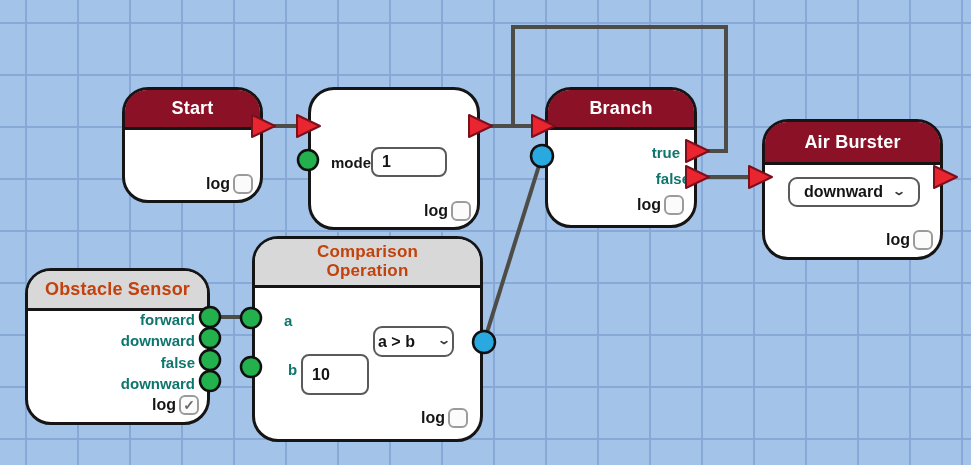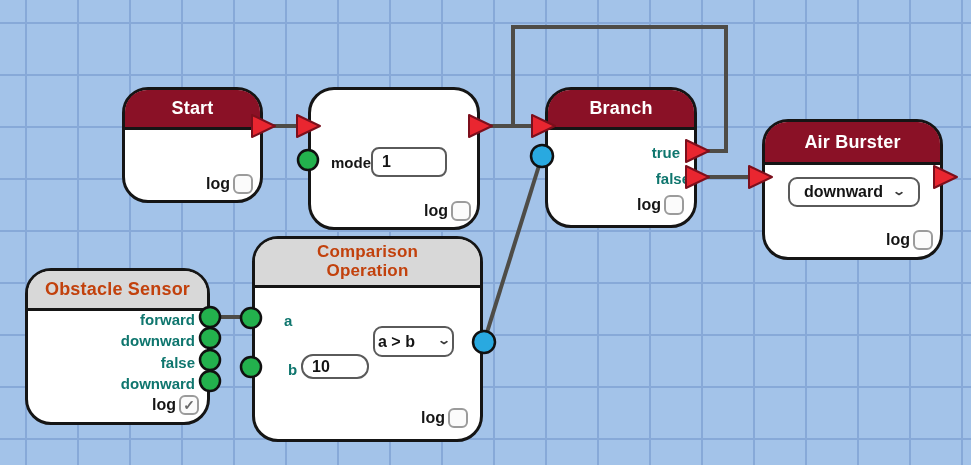--- a/index.html
+++ b/index.html
@@ -121,21 +121,21 @@
     </div>
   </div>
 
   <div class="node" style="left:252px;top:236px;width:231px;height:206px;">
     <div class="hdr gray" style="height:46px;font-size:17px;line-height:1.1;">
       <span>Comparison</span>
       <span>Operation</span>
     </div>
     <span class="r-label" style="left:29px;top:73px;">a</span>
     <span class="r-label" style="left:33px;top:122px;">b</span>
-    <input class="textbox" style="position: absolute; left: 46px; top: 115px; width: 68px; height: 25px; border-radius: 12px;" value="10">
+    <input class="textbox" style="position: absolute; left: 46px; top: 115px; width: 68px; height: 41px;" value="10">
     <div class="dropdown" style="left:118px;top:87px;width:81px;height:31px;gap:24px;">
       <span>a &gt; b</span>
       <span class="chev">⌄</span>
     </div>
     <div class="logrow" style="right:12px;bottom:11px;">
       <span class="loglabel">log</span>
       <span class="checkbox"></span>
     </div>
   </div>
 

